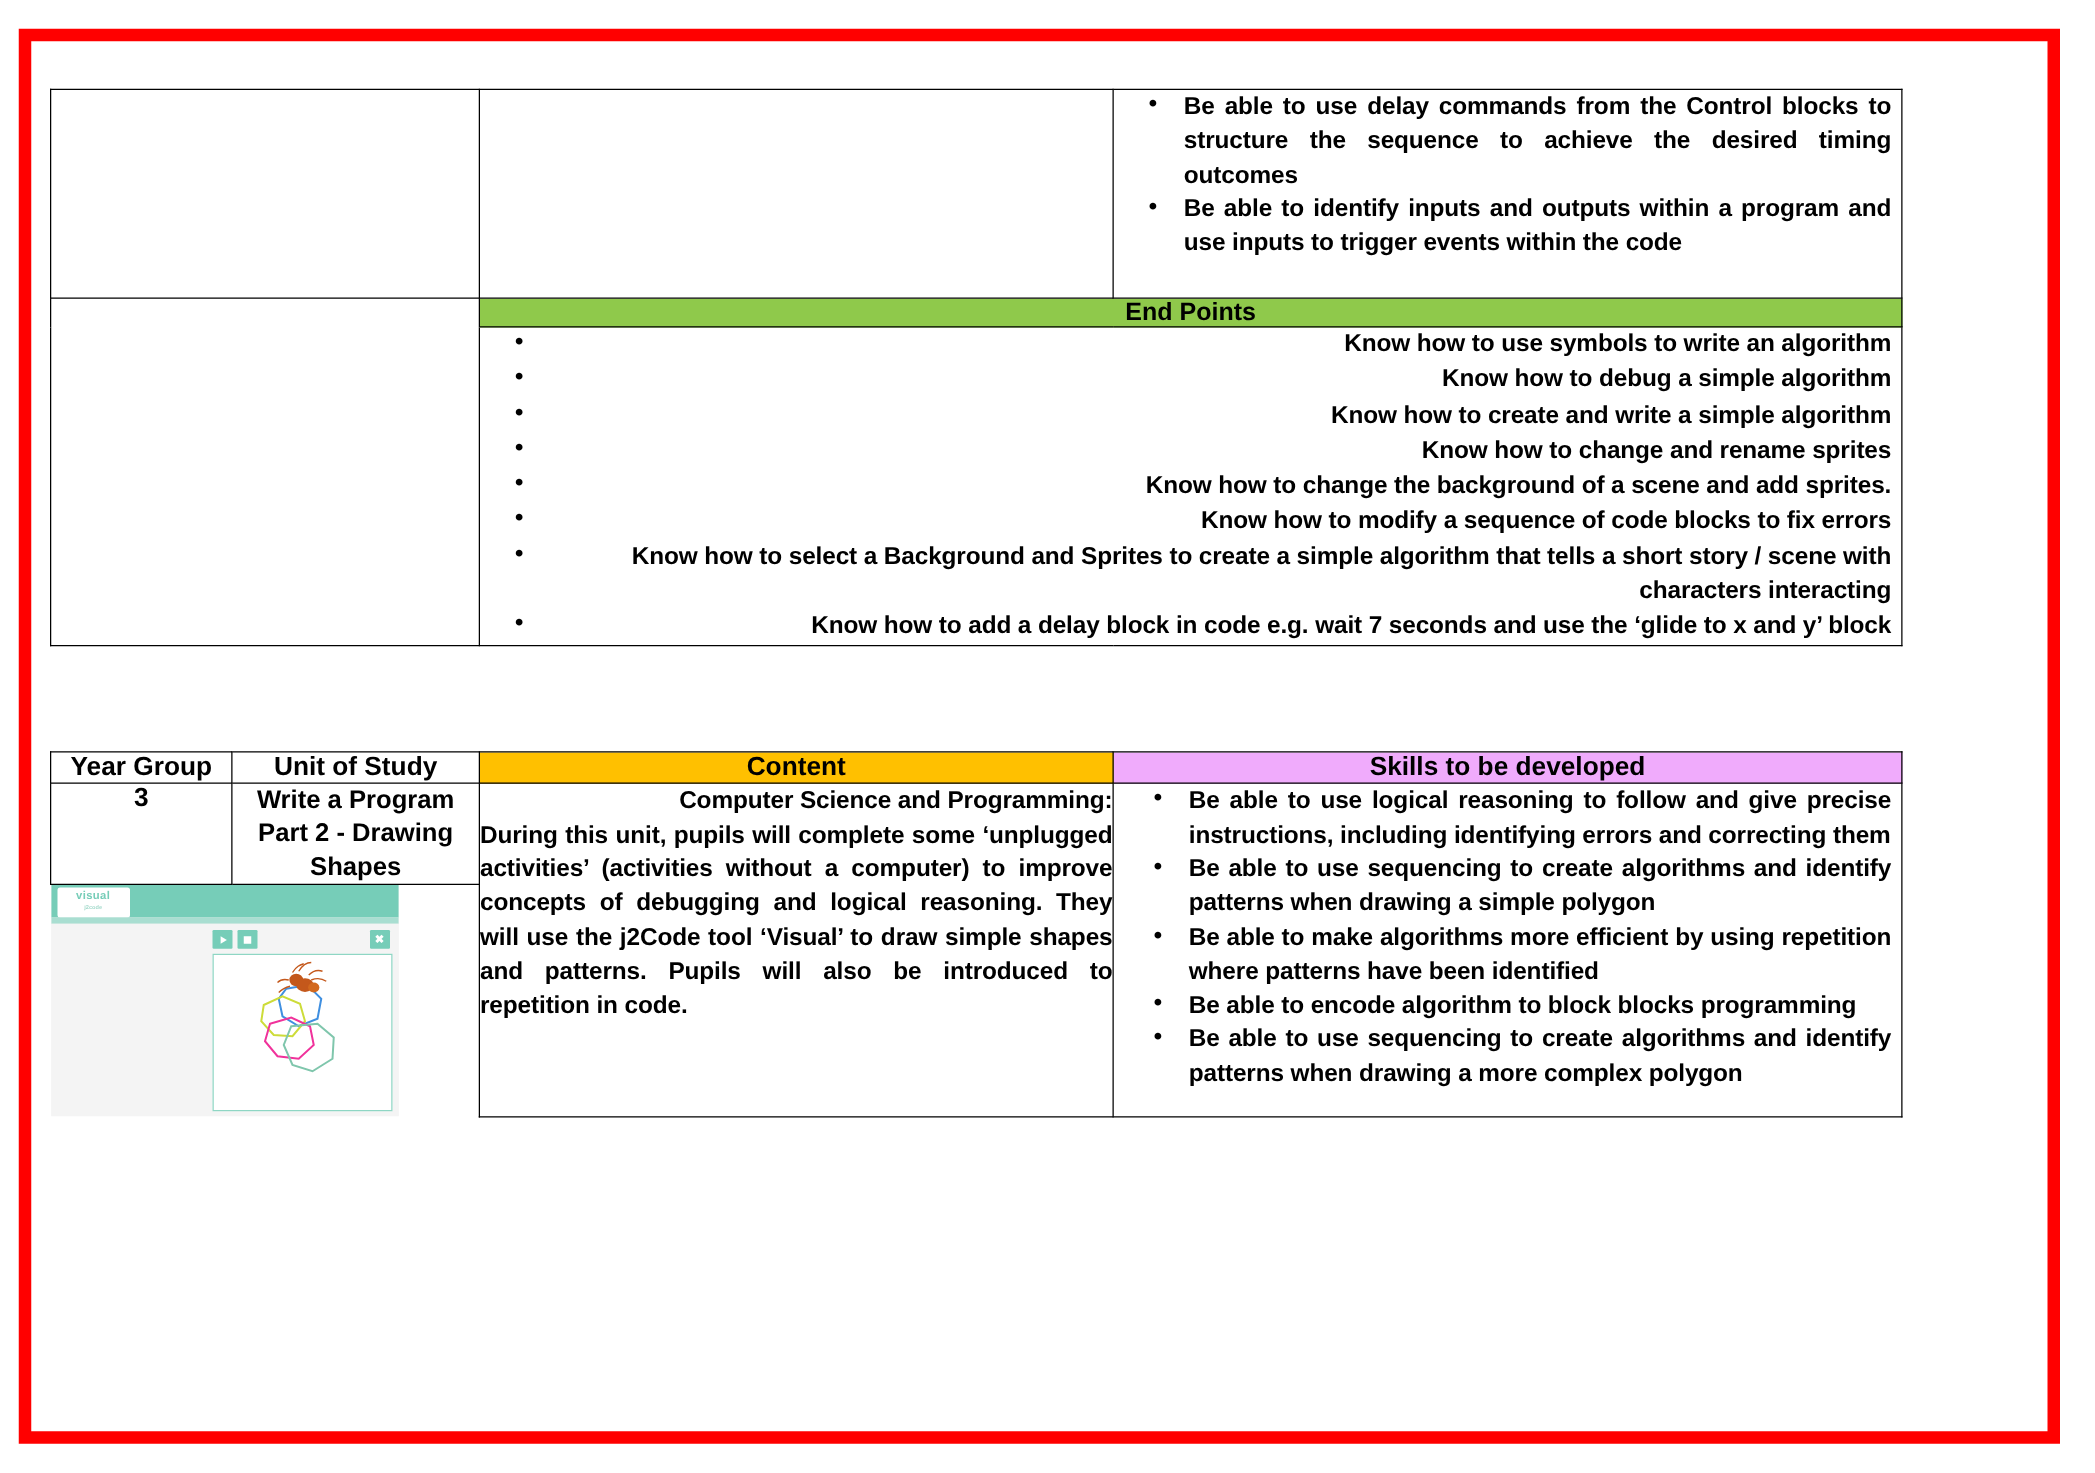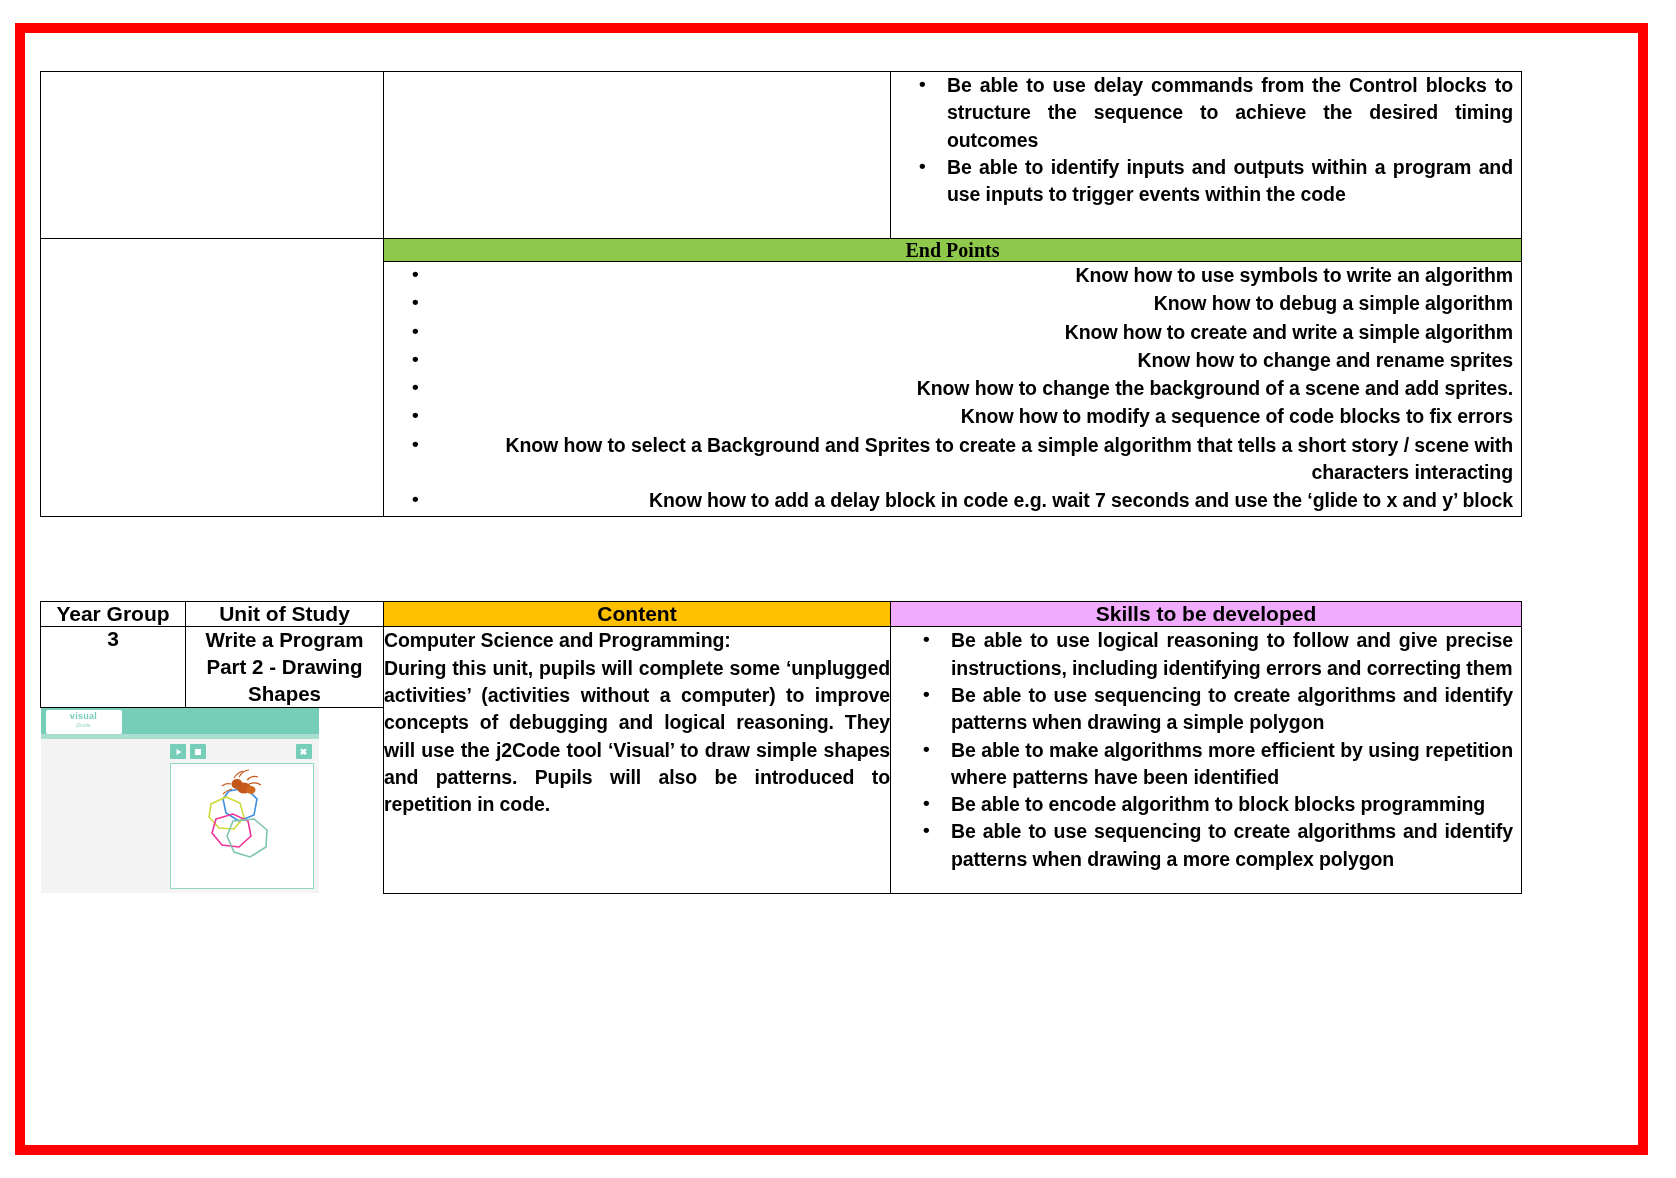--- a/index.html
+++ b/index.html
@@ -85,21 +85,20 @@
   }
   ul.bullets.tight li { text-align: left; }
 
   .band-endpoints {
     background: #8FC94B;
     text-align: center;
     font-size: 20px;
     font-weight: bold;
     padding: 3px 0 5px 0;
     line-height: 1.1;
-    font-family: Liberation Serif, serif;
   }
 
   .endpoints-cell ul.bullets li {
     text-align: right;
     margin-bottom: 1px;
   }
 
   
   #table-bottom {
     left: 40px;
@@ -142,21 +141,21 @@
   }
   .content-cell {
     font-size: 19.5px;
     line-height: 1.40;
     font-weight: bold;
     text-align: justify;
     padding: 6px 10px 8px 12px;
     vertical-align: top;
     letter-spacing: -0.1px;
   }
-  .content-cell .lead { display: block; text-align: left; }
+  .content-cell .lead { display: block; text-align: right; }
   .skills-cell { padding: 6px 6px 8px 0; }
   .skills-cell ul.bullets { padding-left: 60px; }
 
   
   .shot-wrap {
     padding: 18px 0 0 10px;
   }
 
   
   .j2shot {
@@ -169,21 +168,21 @@
   .j2-topbar {
     position: absolute;
     left: 0; top: 0;
     width: 278px;
     height: 26px;
     background: #76CDB8;
   }
   .j2-logo {
     position: absolute;
     left: 5px; top: 2px;
-    width: 76px; height: 24px;
+    width: 58px; height: 24px;
     background: #ffffff;
     border-radius: 2px;
     text-align: center;
   }
   .j2-logo .t1 {
     display: block;
     font-size: 9px;
     color: #76CDB8;
     font-weight: bold;
     line-height: 13px;

